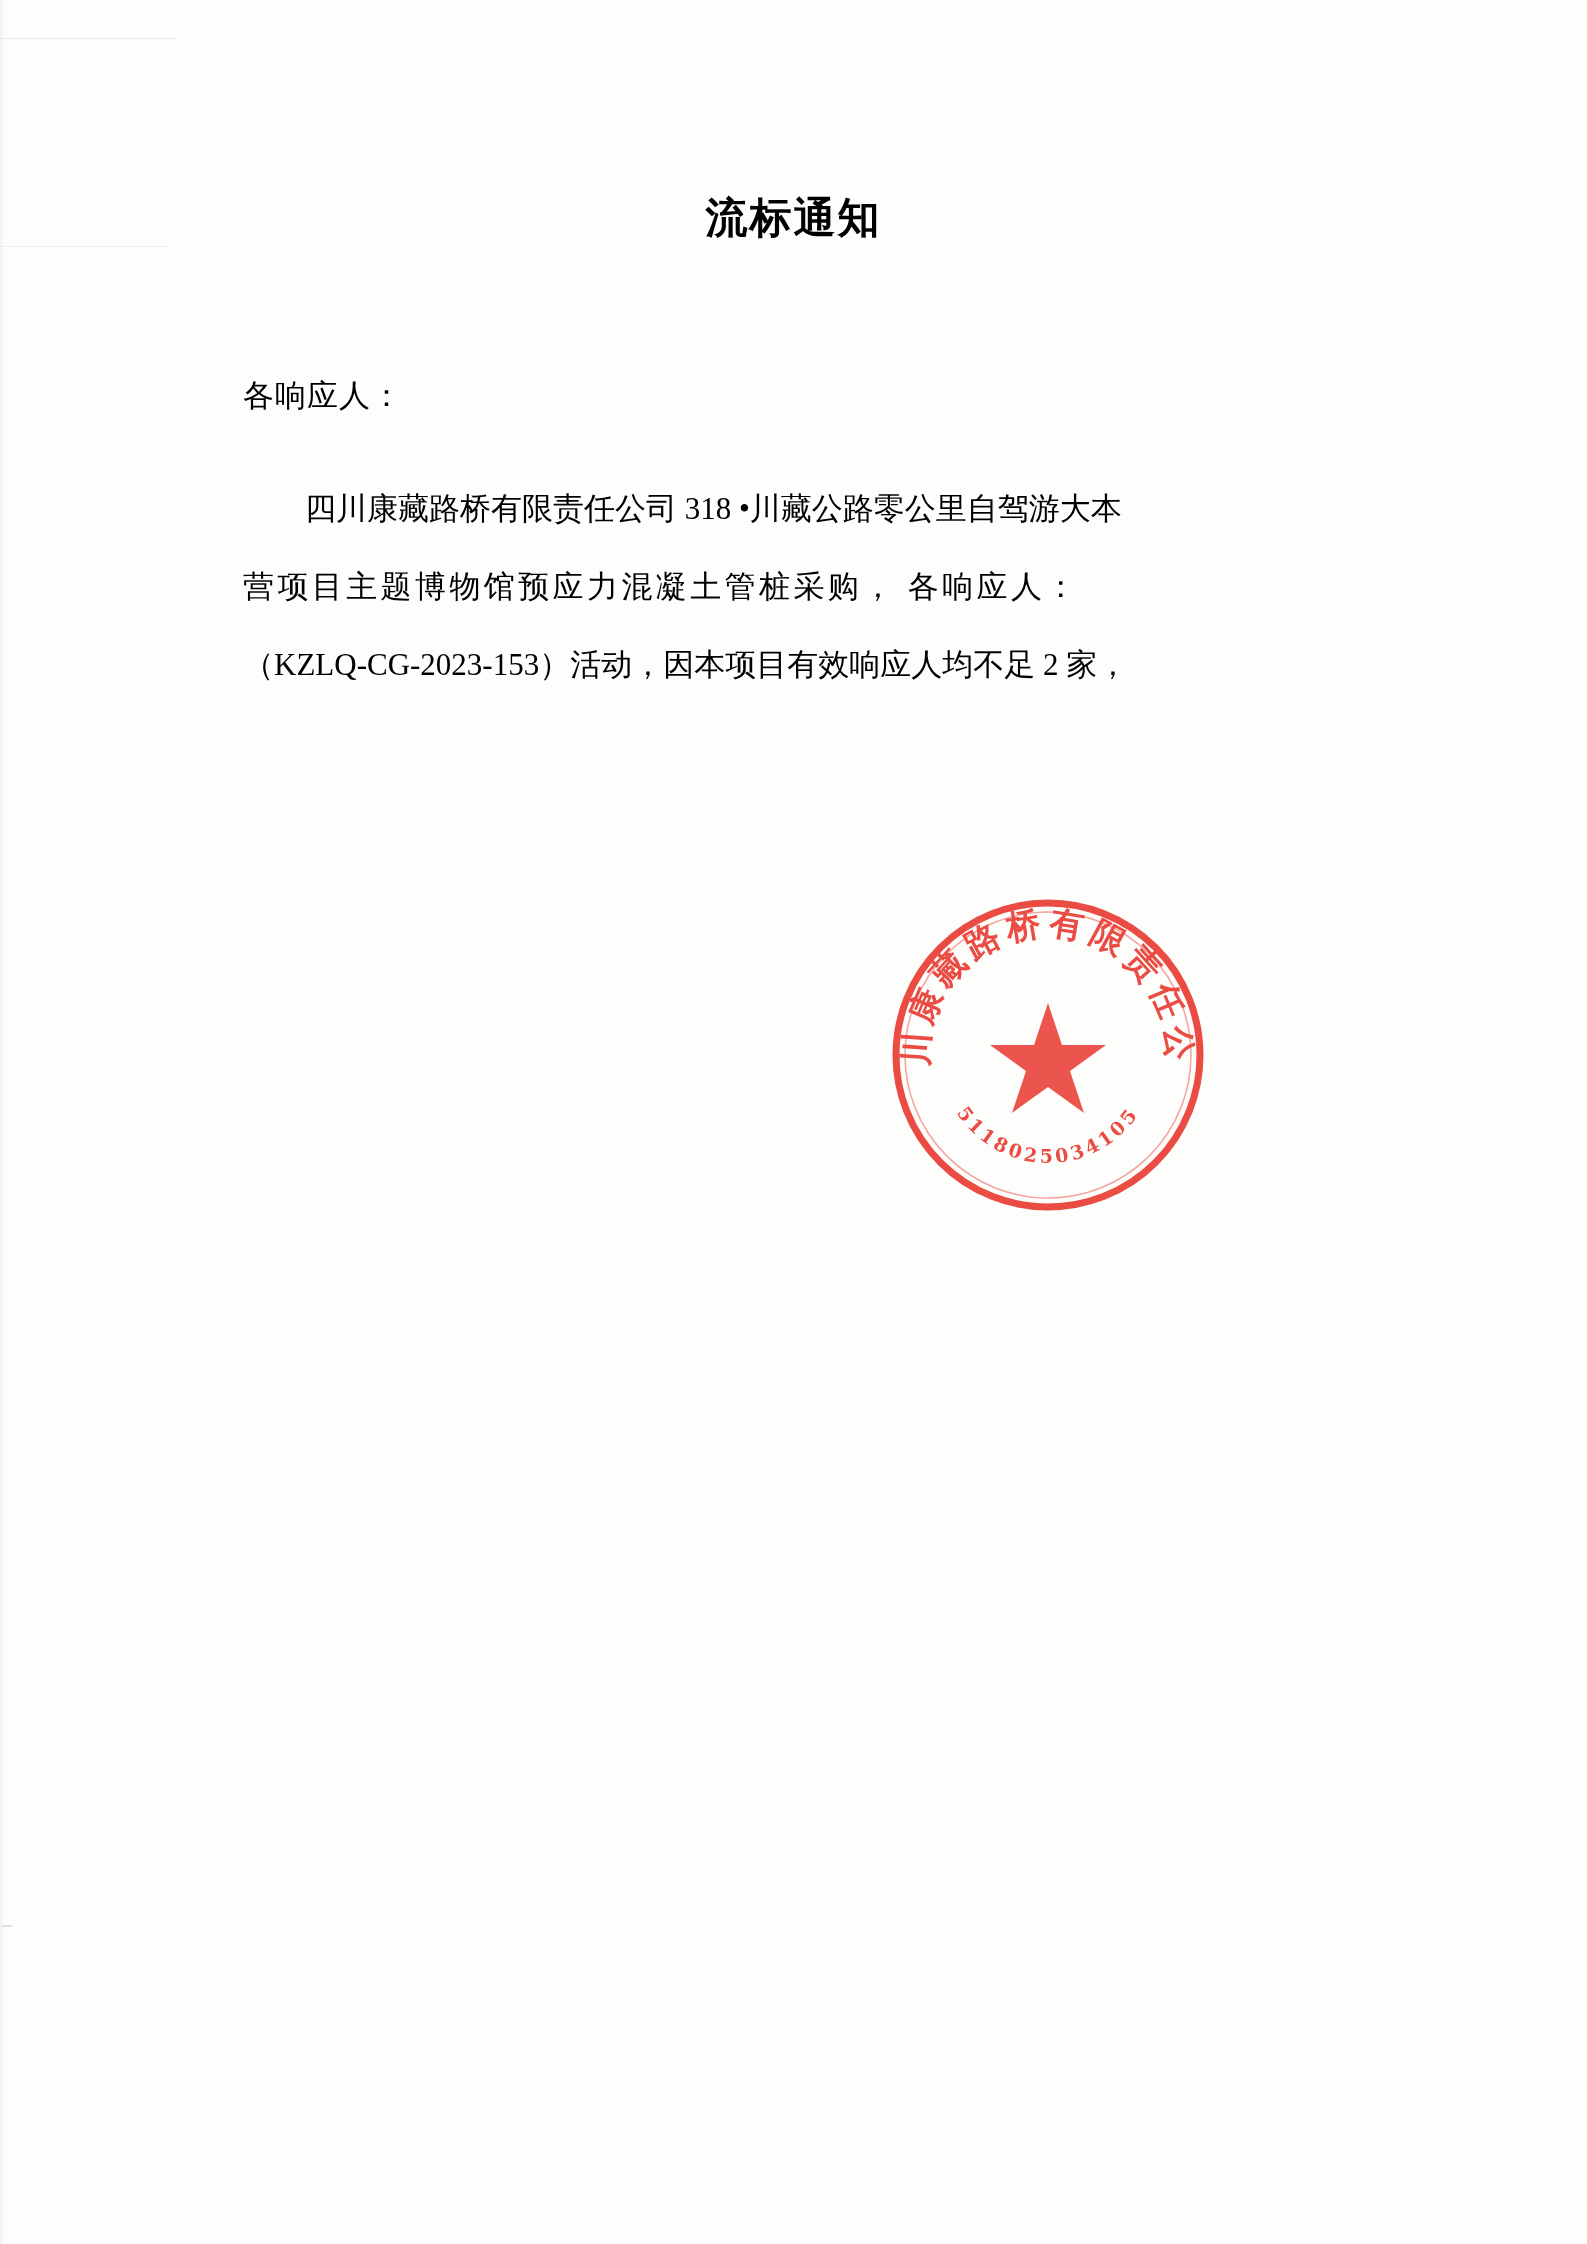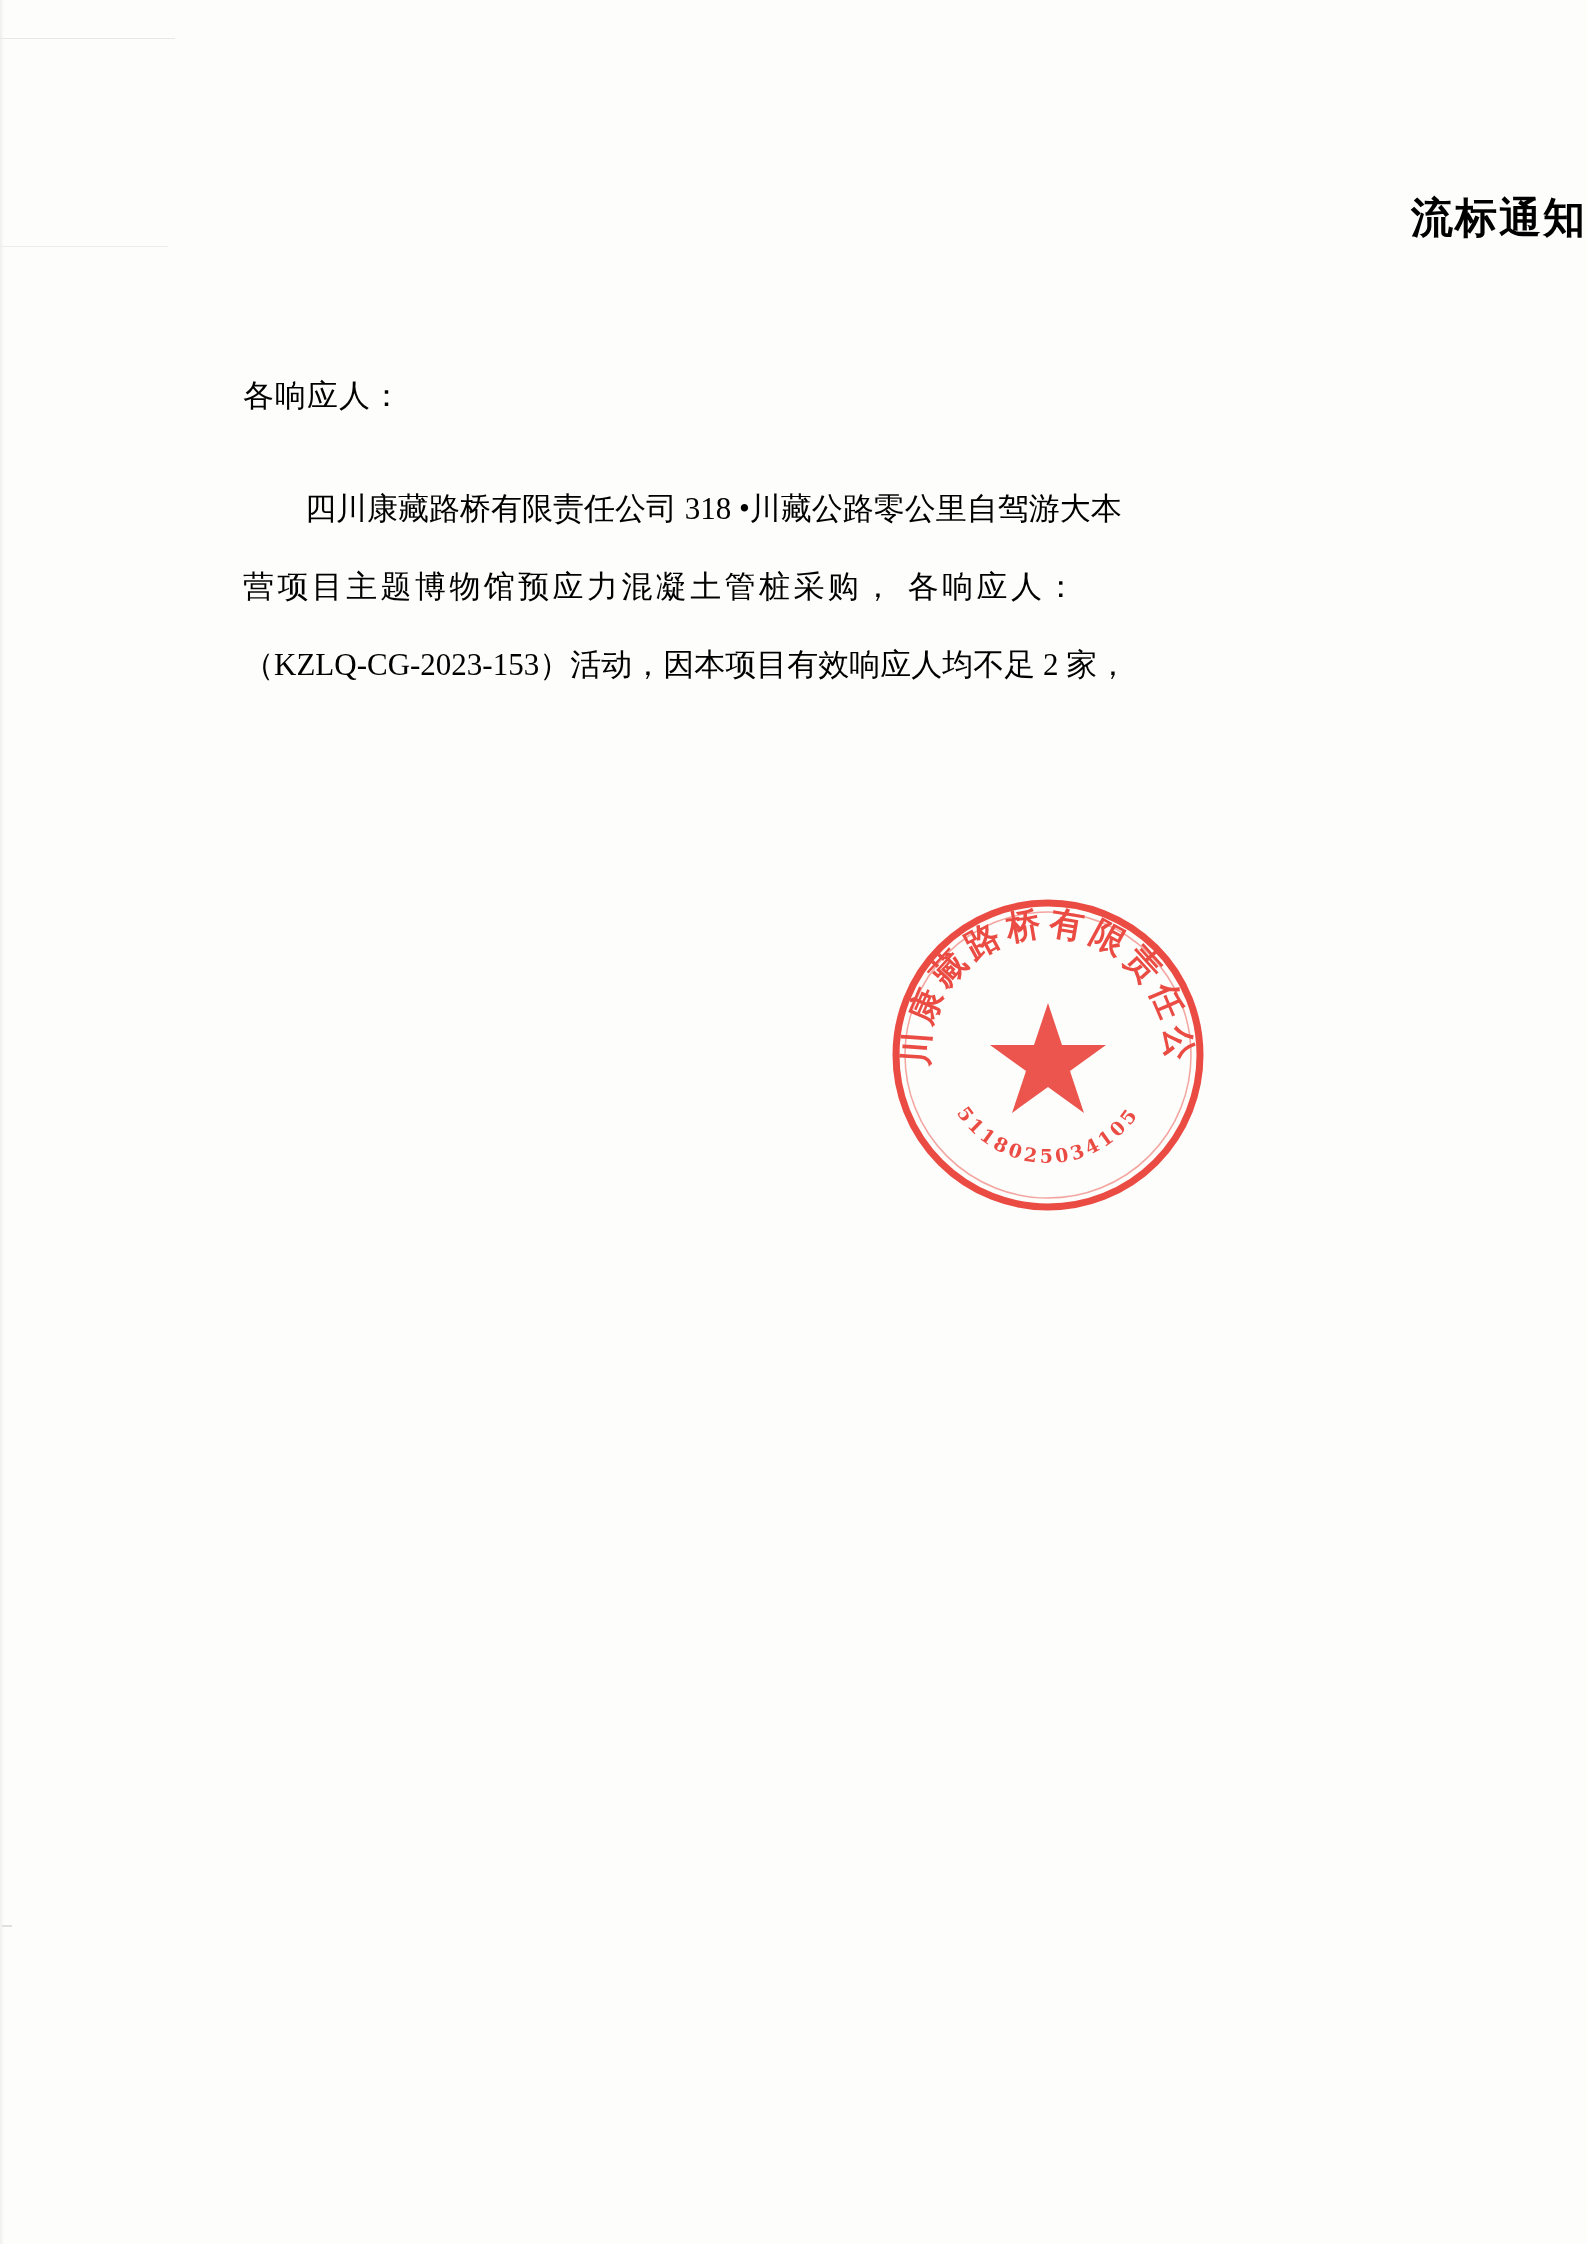--- a/index.html
+++ b/index.html
@@ -44,21 +44,21 @@
     left: 2px; top: 1925px;
     width: 10px; height: 2px;
     background: #e0e0de;
   }
 
   .doc-title {
     position: absolute;
     top: 190px;
     left: 0;
     width: 100%;
-    text-align: right;
+    text-align: center;
     font-size: 42px;
     font-weight: bold;
     letter-spacing: 2px;
     font-family: "DejaVu Serif", serif;
   }
 
   .salutation {
     position: absolute;
     top: 375px;
     left: 243px;

